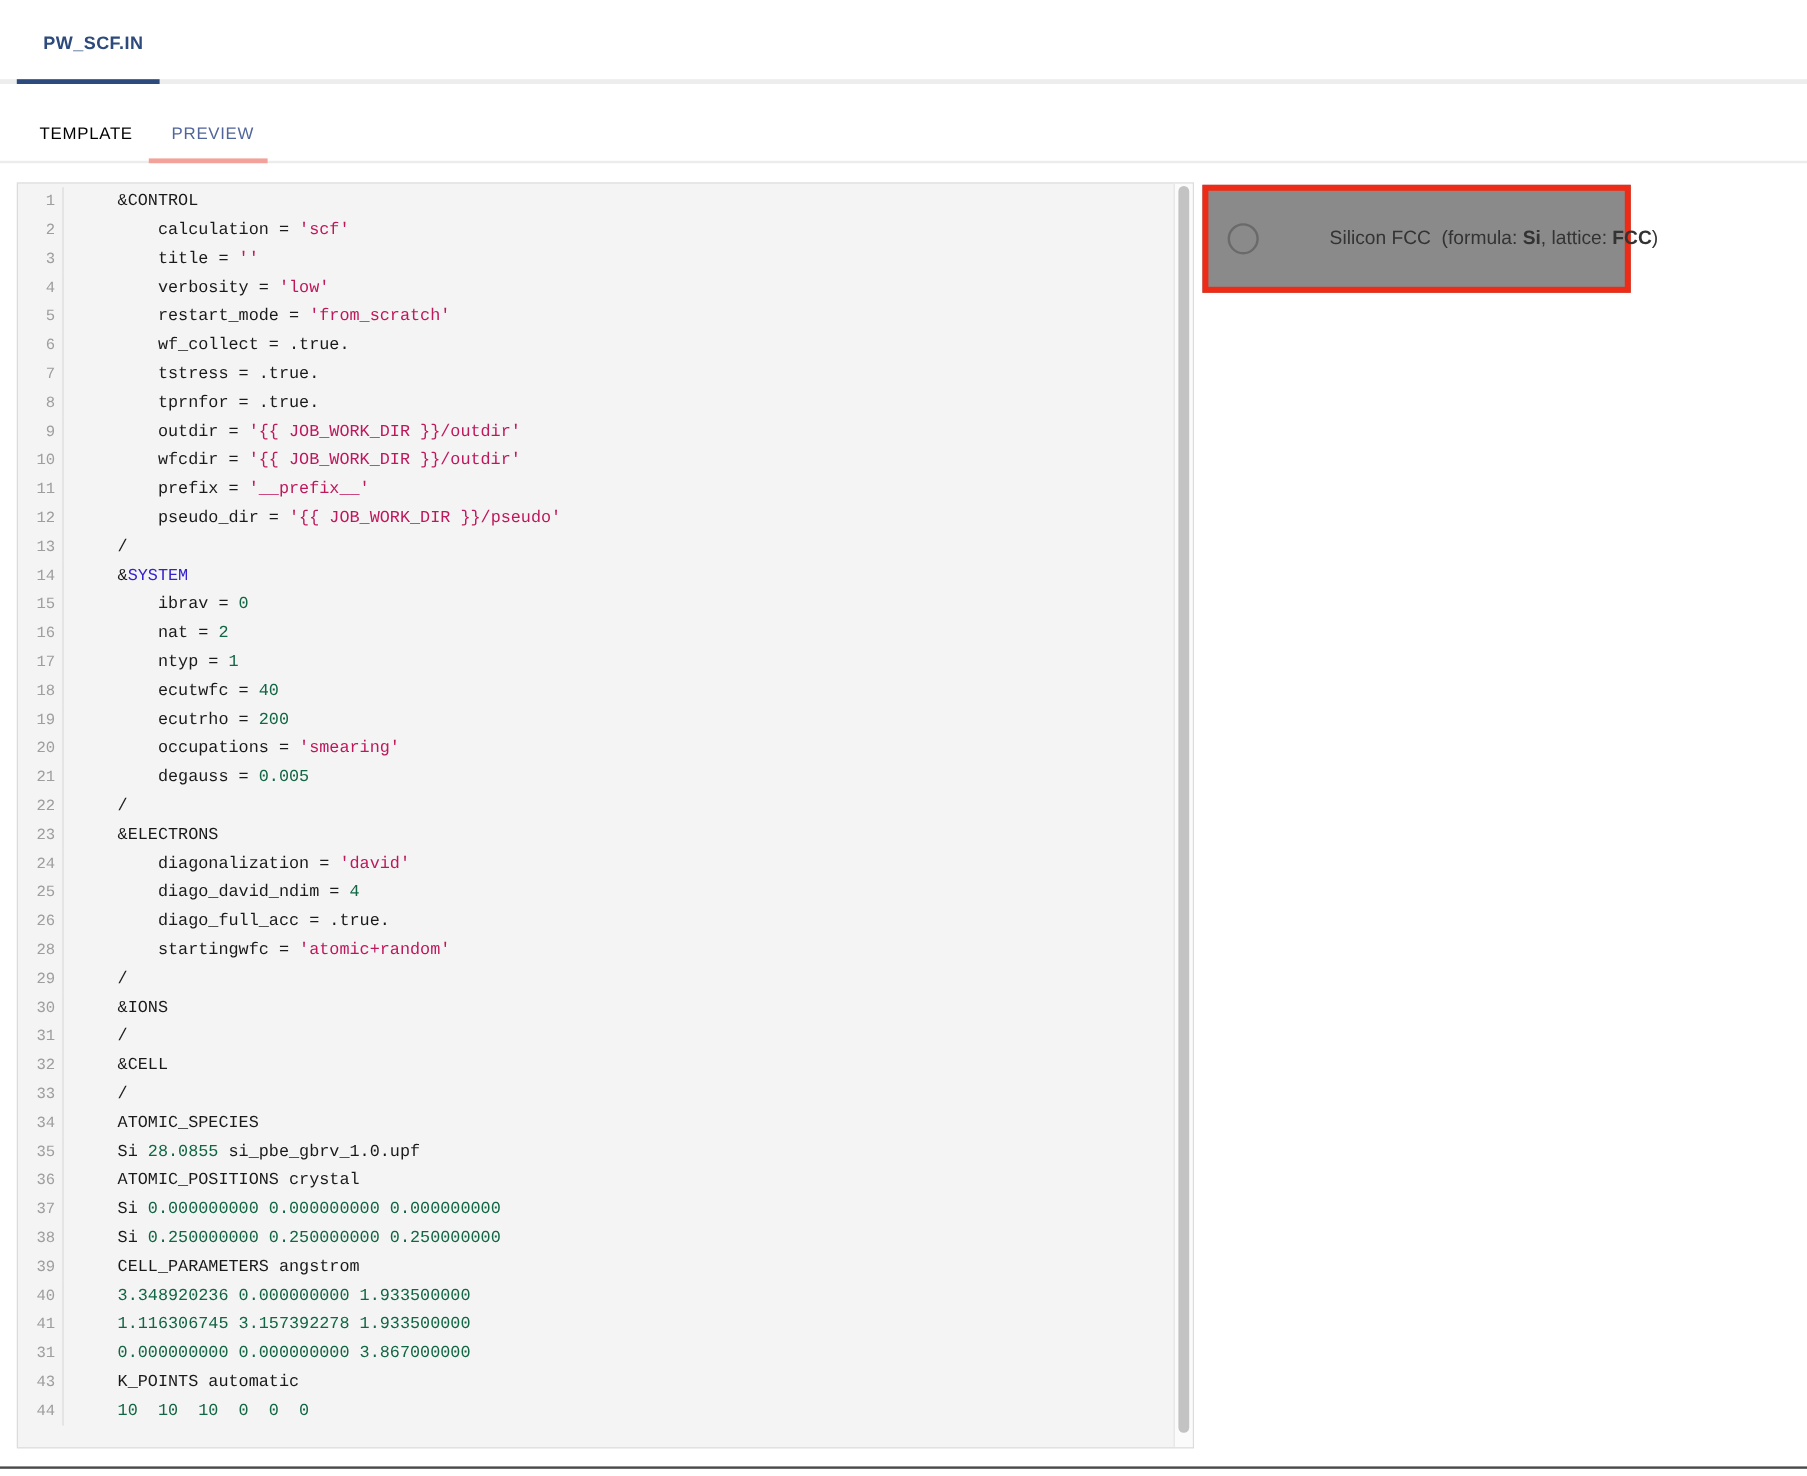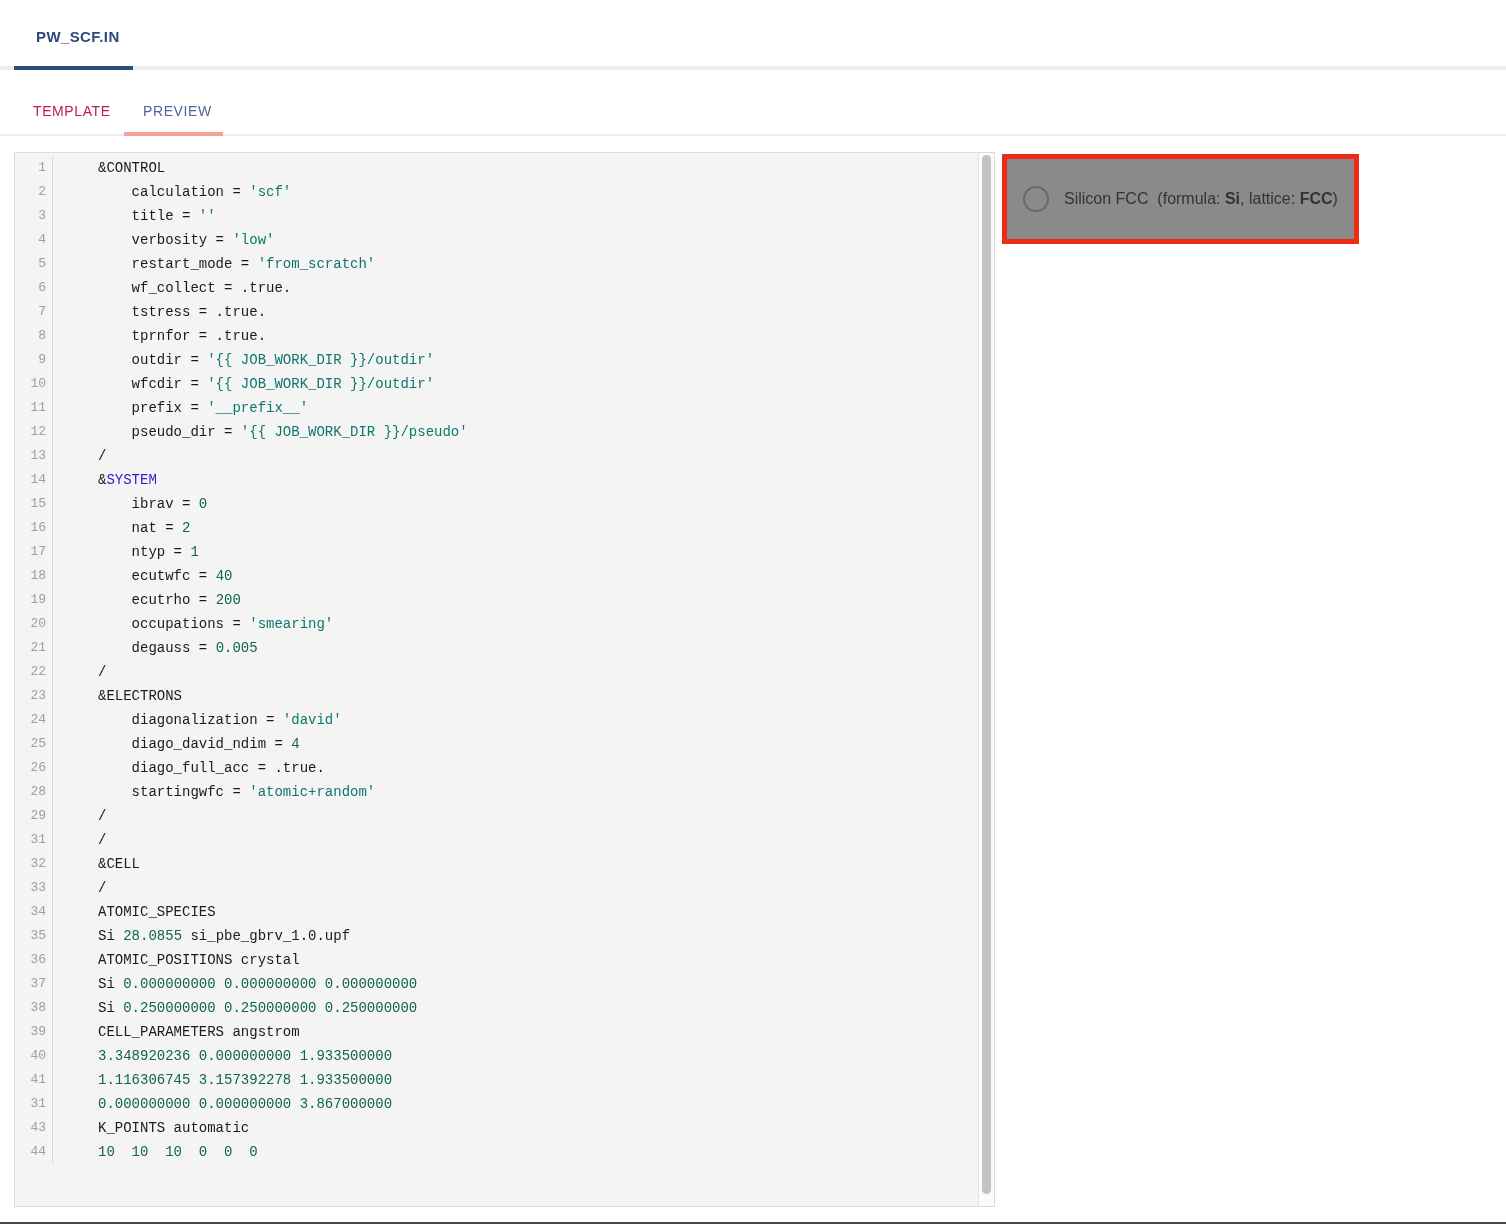--- a/index.html
+++ b/index.html
@@ -41,21 +41,21 @@
   }
 
   
   .subtab {
     position: absolute;
     top: 103px;
     font-size: 14px;
     letter-spacing: 0.6px;
     cursor: pointer;
   }
-  .subtab.template { left: 33px; color: #be185d; }
+  .subtab.template { left: 33px; color: #000000; }
   .subtab.preview  { left: 143px; color: #51659c; }
   .subtab-rule {
     position: absolute;
     left: 0;
     top: 134px;
     width: 1506px;
     height: 2px;
     background: #ececec;
   }
   .subtab-indicator {
@@ -101,21 +101,21 @@
   }
   .cm-code {
     white-space: pre;
     padding-left: 5px;
     font-family: "Liberation Mono", monospace;
     font-size: 14px;
     color: #1a1a1a;
     margin-left: 40px;
   }
   .tk-p { color: #1a1a1a; }
-  .tk-s { color: #0f766e; }
+  .tk-s { color: #be185d; }
   .tk-n { color: #116644; }
   .tk-k { color: #3522cc; }
 
   
   .v-scrollbar {
     position: absolute;
     right: 0;
     top: 0;
     bottom: 0;
     width: 15px;
@@ -138,20 +138,21 @@
     left: 1002px;
     top: 154px;
     width: 357px;
     height: 90px;
     box-sizing: border-box;
     border: 5px solid #ee2b16;
     background: #8a8a8a;
     display: flex;
     align-items: center;
     cursor: pointer;
+    gap: 44px;
   }
   .radio-circle {
     width: 26px;
     height: 26px;
     border-radius: 50%;
     border: 2px solid #6a6a6a;
     box-sizing: border-box;
     margin-left: 16px;
     flex: 0 0 auto;
   }
@@ -292,20 +293,24 @@
       </div>
       <div class="cm-row">
         <span class="cm-gutter">28</span>
         <span class="cm-code"><span class="tk-p">    startingwfc = </span><span class="tk-s">'atomic+random'</span></span>
       </div>
       <div class="cm-row">
         <span class="cm-gutter">29</span>
         <span class="cm-code"><span class="tk-p">/</span></span>
       </div>
       <div class="cm-row">
+        <span class="cm-gutter">30</span>
+        <span class="cm-code"><span class="tk-p">&amp;IONS</span></span>
+      </div>
+      <div class="cm-row">
         <span class="cm-gutter">31</span>
         <span class="cm-code"><span class="tk-p">/</span></span>
       </div>
       <div class="cm-row">
         <span class="cm-gutter">32</span>
         <span class="cm-code"><span class="tk-p">&amp;CELL</span></span>
       </div>
       <div class="cm-row">
         <span class="cm-gutter">33</span>
         <span class="cm-code"><span class="tk-p">/</span></span>

